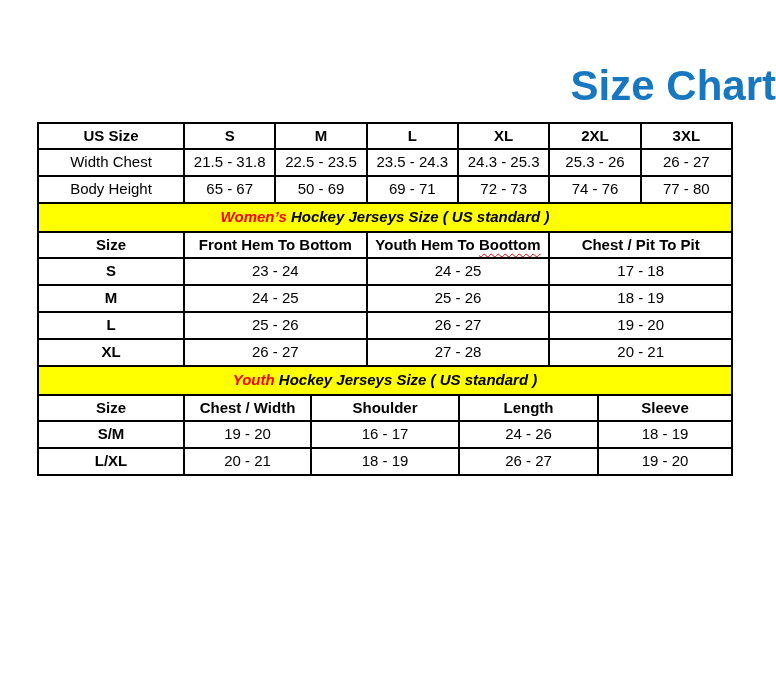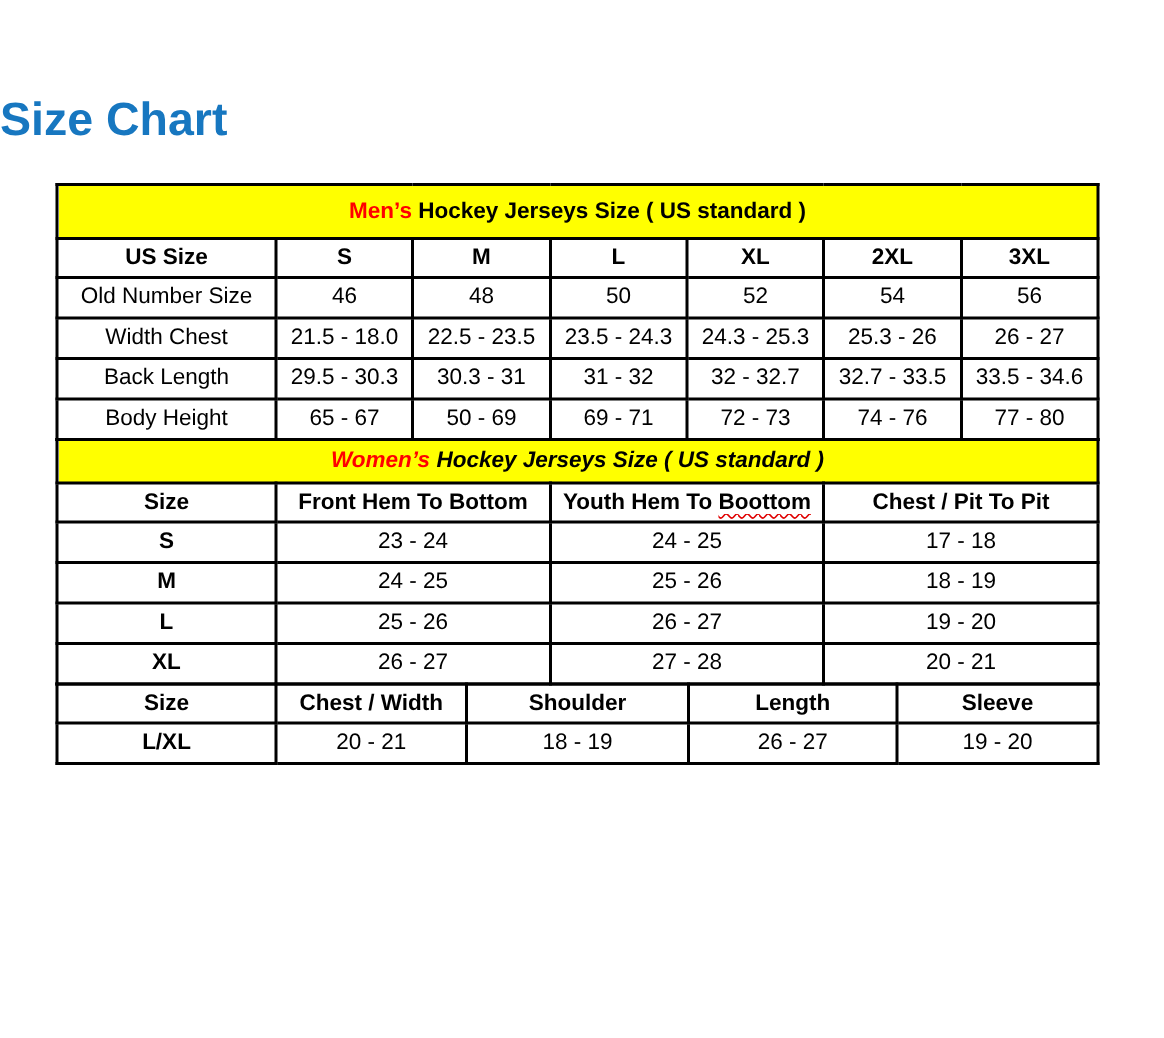--- a/index.html
+++ b/index.html
@@ -1,19 +1,19 @@
 <!DOCTYPE html>
 <html><head>
 <meta charset="utf-8">
 <style>
   html,body{margin:0;padding:0;background:#ffffff;}
   body{width:776px;height:692px;overflow:hidden;font-family:"Liberation Sans",sans-serif;color:#000;}
   .sheet{position:relative;width:776px;height:692px;background:#fff;}
-  .page-title{position:absolute;top:62px;left:0;width:776px;margin:0;text-align:left;
-    font-size:31px;font-weight:bold;color:#1777c0;font-family:"Liberation Sans",sans-serif;}
+  .page-title{position:absolute;top:62px;left:0;width:776px;margin:0;text-align:right;
+    font-size:42px;font-weight:bold;color:#1777c0;font-family:"Liberation Sans",sans-serif;}
   .chart{position:absolute;left:37px;top:122px;width:696px;}
   table.sec{border-collapse:collapse;width:696px;table-layout:fixed;}
   table.sec.overlap{margin-top:-2px;}
   table.sec td,table.sec th{border:2px solid #000;text-align:center;vertical-align:middle;
     padding:0 2px;font-size:15px;line-height:1.1;overflow:hidden;white-space:nowrap;}
   .banner-cell{background:#ffff00;font-weight:bold;font-size:18px;}
   .row-banner-men .banner-cell{height:34px;}
   .row-banner .banner-cell{height:27px;font-style:italic;}
   .row-head th{height:24px;font-weight:bold;font-size:15px;}
   .row-data td{height:25px;font-weight:normal;}
@@ -40,58 +40,37 @@
       <colgroup>
           <col class="w146">
           <col>
           <col>
           <col>
           <col>
           <col>
           <col>
         </colgroup>
       <tbody>
-          <tr class="row-banner-men">
-        <td colspan="7" class="banner-cell"><span class="red">Men’s</span> <span>Hockey Jerseys Size ( US standard )</span></td>
-      </tr>
       <tr class="row-head">
         <th>US Size</th>
         <th>S</th>
         <th>M</th>
         <th>L</th>
         <th>XL</th>
         <th>2XL</th>
         <th>3XL</th>
       </tr>
       <tr class="row-data">
-        <td class="lbl">Old Number Size</td>
-        <td>46</td>
-        <td>48</td>
-        <td>50</td>
-        <td>52</td>
-        <td>54</td>
-        <td>56</td>
-      </tr>
-      <tr class="row-data">
         <td class="lbl">Width Chest</td>
-        <td>21.5 - 18.0</td>
+        <td>21.5 - 31.8</td>
         <td>22.5 - 23.5</td>
         <td>23.5 - 24.3</td>
         <td>24.3 - 25.3</td>
         <td>25.3 - 26</td>
         <td>26 - 27</td>
-      </tr>
-      <tr class="row-data">
-        <td class="lbl">Back Length</td>
-        <td>29.5 - 30.3</td>
-        <td>30.3 - 31</td>
-        <td>31 - 32</td>
-        <td>32 - 32.7</td>
-        <td>32.7 - 33.5</td>
-        <td>33.5 - 34.6</td>
       </tr>
       <tr class="row-data">
         <td class="lbl">Body Height</td>
         <td>65 - 67</td>
         <td>50 - 69</td>
         <td>69 - 71</td>
         <td>72 - 73</td>
         <td>74 - 76</td>
         <td>77 - 80</td>
       </tr>
@@ -144,26 +123,36 @@
 
     <table class="sec overlap">
       <colgroup>
           <col class="w146">
           <col class="w127">
           <col class="w148">
           <col class="w139">
           <col>
         </colgroup>
       <tbody>
+          <tr class="row-banner">
+        <td colspan="5" class="banner-cell"><span class="red">Youth</span> <span>Hockey Jerseys Size ( US standard )</span></td>
+      </tr>
       <tr class="row-head">
         <th>Size</th>
         <th>Chest / Width</th>
         <th>Shoulder</th>
         <th>Length</th>
         <th>Sleeve</th>
+      </tr>
+      <tr class="row-data">
+        <td class="lbl-bold">S/M</td>
+        <td>19 - 20</td>
+        <td>16 - 17</td>
+        <td>24 - 26</td>
+        <td>18 - 19</td>
       </tr>
       <tr class="row-data">
         <td class="lbl-bold">L/XL</td>
         <td>20 - 21</td>
         <td>18 - 19</td>
         <td>26 - 27</td>
         <td>19 - 20</td>
       </tr>
     </tbody>
       </table>

